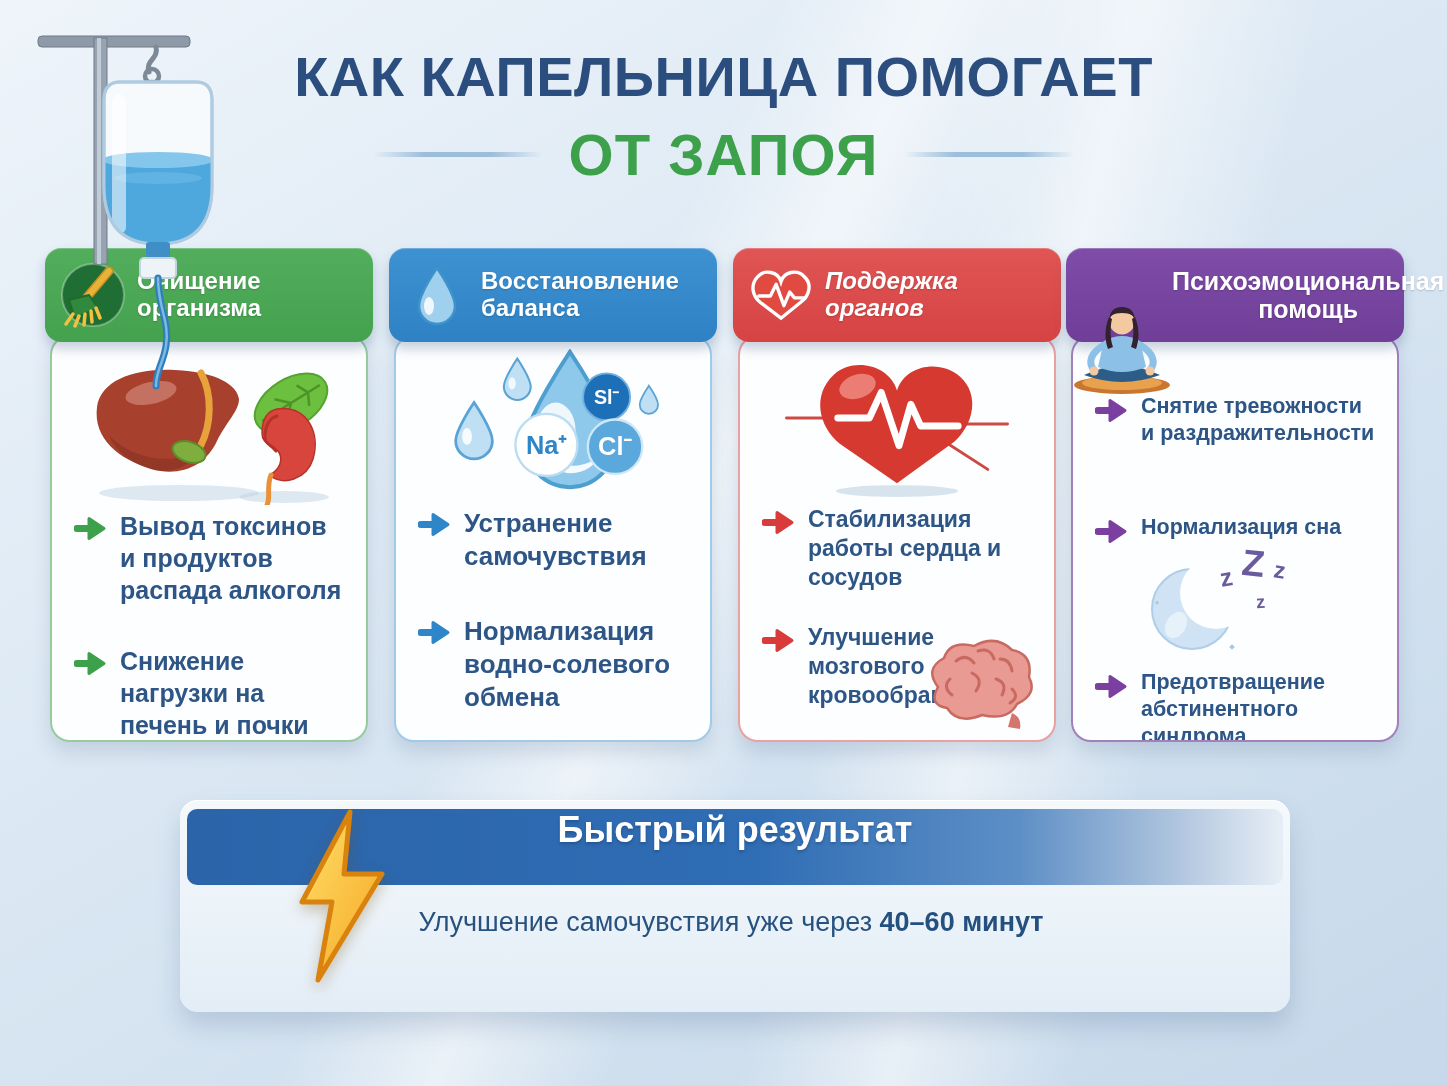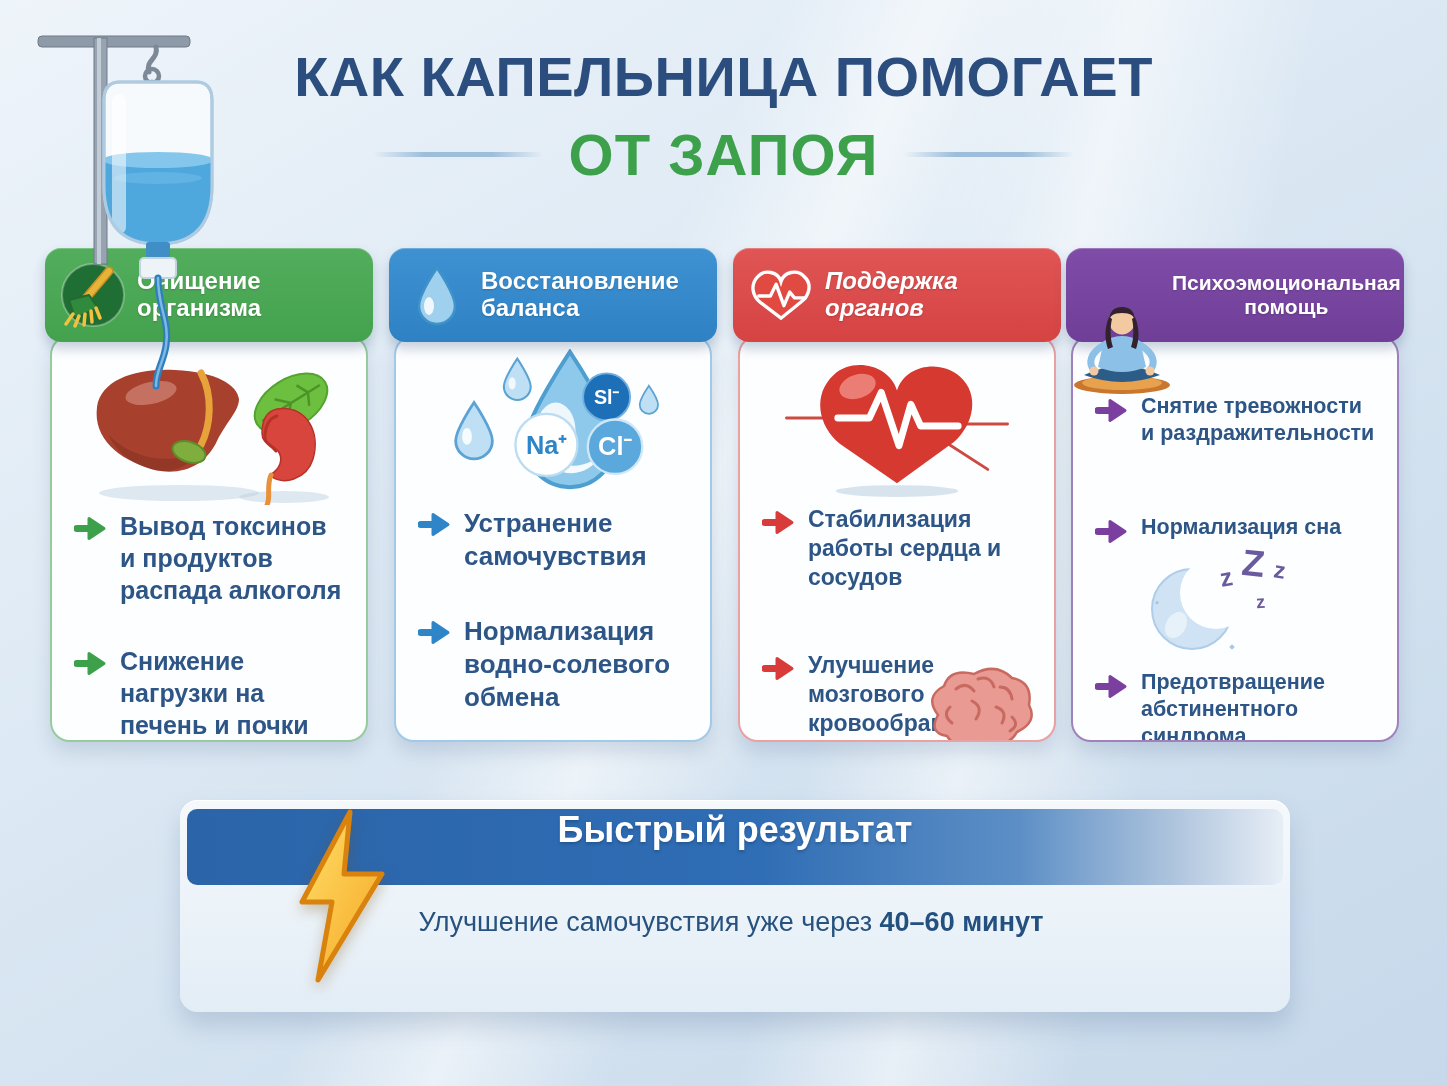--- a/index.html
+++ b/index.html
@@ -33,41 +33,41 @@
   .card{position:absolute;left:5px;right:5px;top:87px;bottom:0;background:#fdfeff;
     border-radius:20px;border:2px solid var(--bd);box-shadow:0 10px 18px rgba(70,100,140,.18);z-index:1;}
   .card-inner{position:absolute;inset:0;padding:12px 16px 12px;overflow:hidden;border-radius:18px;}
   .head{position:absolute;left:0;right:0;top:0;height:94px;border-radius:16px;
     background:linear-gradient(180deg,var(--thL),var(--th));
     box-shadow:0 7px 12px rgba(60,90,130,.28), inset 0 1px 0 rgba(255,255,255,.25);
     display:flex;align-items:center;gap:8px;padding:0 12px;z-index:3;box-sizing:border-box;}
   .hicon{flex:0 0 72px;display:flex;justify-content:center;align-items:center;overflow:visible;}
   .head-title{color:#fff;font-weight:700;font-size:24px;line-height:1.12;text-shadow:0 1px 2px rgba(0,0,0,.18);}
   .col3 .head-title{max-width:150px;font-style:italic;}
-  .col4 .head-title{font-size:21px;text-align:center;flex:1;margin-right:6px;}
+  .col4 .head-title{font-size:25px;text-align:center;flex:1;margin-right:6px;}
   .col4 .hicon{flex:0 0 86px;position:relative;}
   .medit-svg{position:absolute;left:-6px;top:6px;}
 
   .illu{display:flex;justify-content:center;align-items:flex-start;}
   .col1 .illu{height:150px;padding-top:6px;}
   .col2 .illu{height:152px;}
   .col3 .illu{height:150px;}
 
   .blist{padding:6px 4px 0 6px;}
   .bullet{display:flex;gap:13px;align-items:flex-start;}
   .bullet + .bullet{margin-top:0;}
   .arrow-svg{flex:none;margin-top:4px;}
   .btext{font-weight:700;color:#2d5586;line-height:1.27;}
   .col1 .btext{font-size:25px;}
   .col2 .btext{font-size:26px;}
   .col3 .btext{font-size:23px;}
   .col4 .btext{font-size:21.5px;}
   .col1 .b1{margin-bottom:40px;}
   .col2 .b1{margin-bottom:42px;}
-  .col3 .b1{margin-bottom:58px;}
+  .col3 .b1{margin-bottom:30px;}
   .bullet.rel{position:relative;}
   .bullet.rel .btext{max-width:168px;}
   .brain-svg{position:absolute;right:-6px;top:8px;}
 
   .col4 .blist{padding-top:44px;}
   .col4 .b1{margin-bottom:66px;}
   .moon-wrap{position:relative;width:180px;height:118px;margin:4px auto 2px;}
   .moon-svg{position:absolute;left:0;top:4px;}
   .zz{position:absolute;font-weight:700;color:#6a5a9e;line-height:1;}
   .zz.z1{left:74px;top:16px;font-size:25px;transform:rotate(-10deg);}

